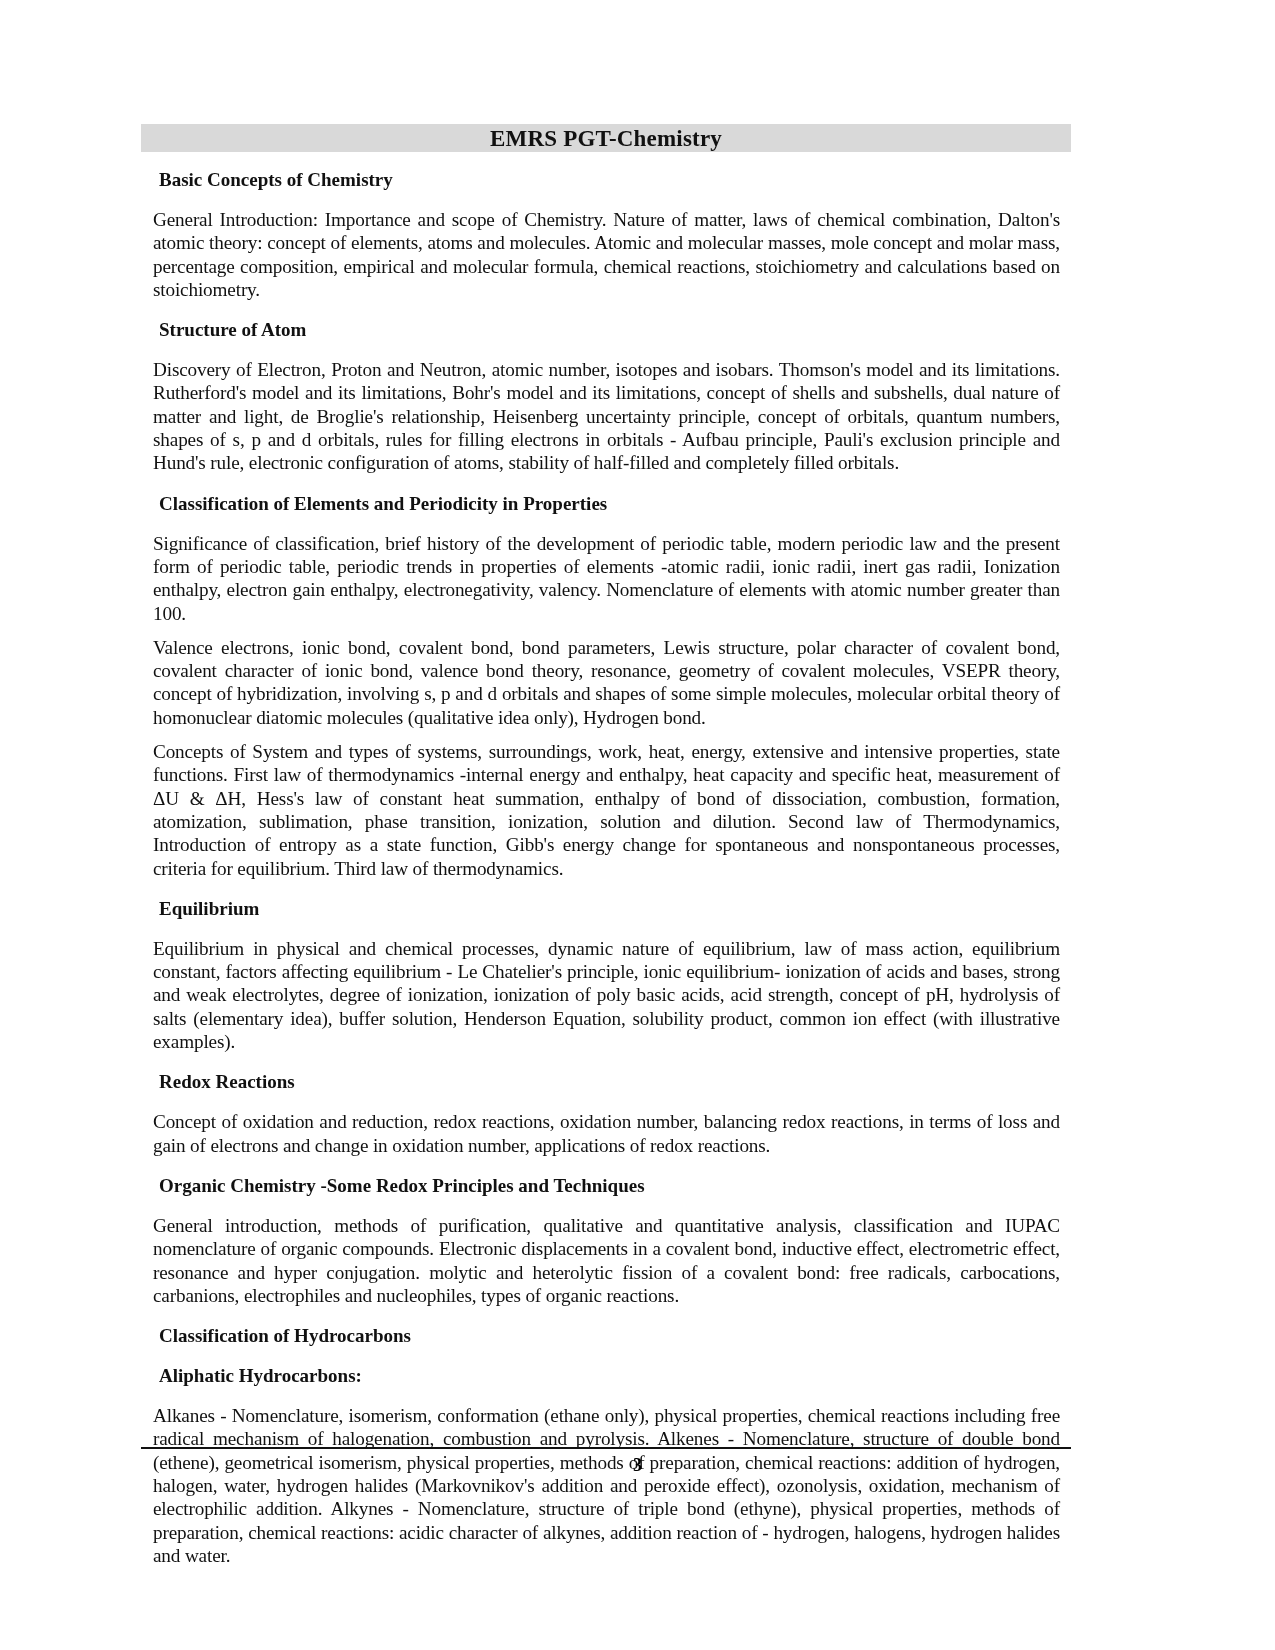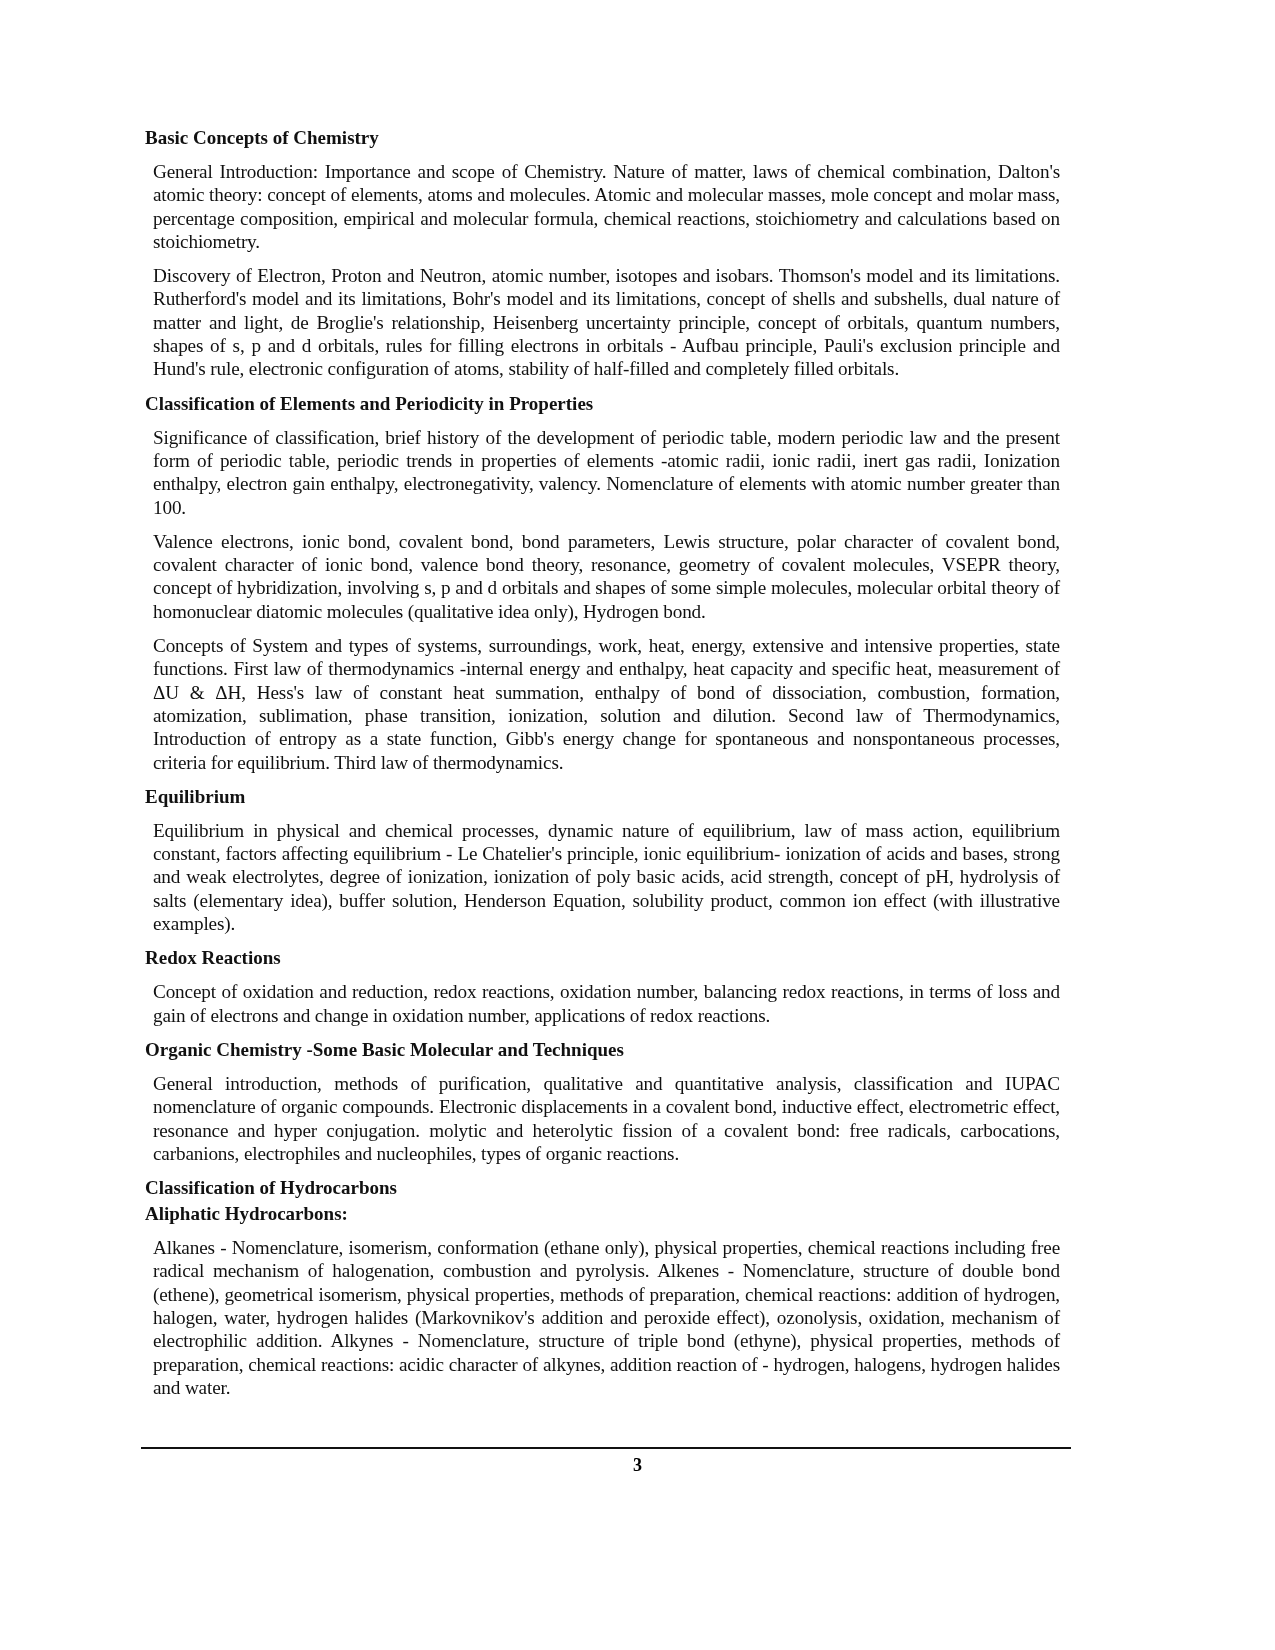--- a/index.html
+++ b/index.html
@@ -7,46 +7,48 @@
   .page {
     position:absolute; left:141px; top:124px; width:930px;
     font-family:"Liberation Serif", "DejaVu Serif", serif;
     color:#111111;
   }
   .title-bar {
     background:#d9d9d9; height:28px; text-align:center;
     font-weight:bold; font-size:23px; line-height:29px; letter-spacing:0.2px;
   }
   .section-title {
-    font-weight:bold; font-size:19px; line-height:24px; margin:2px; padding-left:2px;
+    font-weight:bold; font-size:19px; line-height:24px; margin:16px; padding-left:2px;
   }
   .section-body {
     font-size:19.2px; line-height:23.3px; text-align:justify; margin:10px; padding:0 1px 0 2px;
     letter-spacing:-0.15px;
   }
   .section-body::after { content:""; display:block; height:1px; }
   .rule {
     position:absolute; left:141px; top:1447px; width:930px; height:2px; background:#111111;
   }
   .page-number {
     position:absolute; left:0; width:1275px; top:1455px; text-align:center;
     font-family:"Liberation Serif", "DejaVu Serif", serif; font-weight:bold; font-size:18px;
   }
 </style>
 </head>
 <body>
 
 <div class="page">
+  <div class="title-bar">EMRS PGT-Chemistry</div>
 
   <div>
     <p class="section-title">Basic Concepts of Chemistry</p>
     <p class="section-body">General Introduction: Importance and scope of Chemistry. Nature of matter, laws of chemical combination, Dalton's atomic theory: concept of elements, atoms and molecules. Atomic and molecular masses, mole concept and molar mass, percentage composition, empirical and molecular formula, chemical reactions, stoichiometry and calculations based on stoichiometry.</p>
   </div>
 
   <div>
+    <p class="section-title">Structure of Atom</p>
     <p class="section-body">Discovery of Electron, Proton and Neutron, atomic number, isotopes and isobars. Thomson's model and its limitations. Rutherford's model and its limitations, Bohr's model and its limitations, concept of shells and subshells, dual nature of matter and light, de Broglie's relationship, Heisenberg uncertainty principle, concept of orbitals, quantum numbers, shapes of s, p and d orbitals, rules for filling electrons in orbitals - Aufbau principle, Pauli's exclusion principle and Hund's rule, electronic configuration of atoms, stability of half-filled and completely filled orbitals.</p>
   </div>
 
   <div>
     <p class="section-title">Classification of Elements and Periodicity in Properties</p>
     <p class="section-body">Significance of classification, brief history of the development of periodic table, modern periodic law and the present form of periodic table, periodic trends in properties of elements -atomic radii, ionic radii, inert gas radii, Ionization enthalpy, electron gain enthalpy, electronegativity, valency. Nomenclature of elements with atomic number greater than 100.</p>
   </div>
 
   <div>
     <p class="section-body">Valence electrons, ionic bond, covalent bond, bond parameters, Lewis structure, polar character of covalent bond, covalent character of ionic bond, valence bond theory, resonance, geometry of covalent molecules, VSEPR theory, concept of hybridization, involving s, p and d orbitals and shapes of some simple molecules, molecular orbital theory of homonuclear diatomic molecules (qualitative idea only), Hydrogen bond.</p>
@@ -60,21 +62,21 @@
     <p class="section-title">Equilibrium</p>
     <p class="section-body">Equilibrium in physical and chemical processes, dynamic nature of equilibrium, law of mass action, equilibrium constant, factors affecting equilibrium - Le Chatelier's principle, ionic equilibrium- ionization of acids and bases, strong and weak electrolytes, degree of ionization, ionization of poly basic acids, acid strength, concept of pH, hydrolysis of salts (elementary idea), buffer solution, Henderson Equation, solubility product, common ion effect (with illustrative examples).</p>
   </div>
 
   <div>
     <p class="section-title">Redox Reactions</p>
     <p class="section-body">Concept of oxidation and reduction, redox reactions, oxidation number, balancing redox reactions, in terms of loss and gain of electrons and change in oxidation number, applications of redox reactions.</p>
   </div>
 
   <div>
-    <p class="section-title">Organic Chemistry -Some Basic Molecular and Techniques</p>
+    <p class="section-title">Organic Chemistry -Some Redox Principles and Techniques</p>
     <p class="section-body">General introduction, methods of purification, qualitative and quantitative analysis, classification and IUPAC nomenclature of organic compounds. Electronic displacements in a covalent bond, inductive effect, electrometric effect, resonance and hyper conjugation. molytic and heterolytic fission of a covalent bond: free radicals, carbocations, carbanions, electrophiles and nucleophiles, types of organic reactions.</p>
   </div>
 
   <div>
     <p class="section-title">Classification of Hydrocarbons</p>
   </div>
 
   <div>
     <p class="section-title">Aliphatic Hydrocarbons:</p>
     <p class="section-body">Alkanes - Nomenclature, isomerism, conformation (ethane only), physical properties, chemical reactions including free radical mechanism of halogenation, combustion and pyrolysis. Alkenes - Nomenclature, structure of double bond (ethene), geometrical isomerism, physical properties, methods of preparation, chemical reactions: addition of hydrogen, halogen, water, hydrogen halides (Markovnikov's addition and peroxide effect), ozonolysis, oxidation, mechanism of electrophilic addition. Alkynes - Nomenclature, structure of triple bond (ethyne), physical properties, methods of preparation, chemical reactions: acidic character of alkynes, addition reaction of - hydrogen, halogens, hydrogen halides and water.</p>

